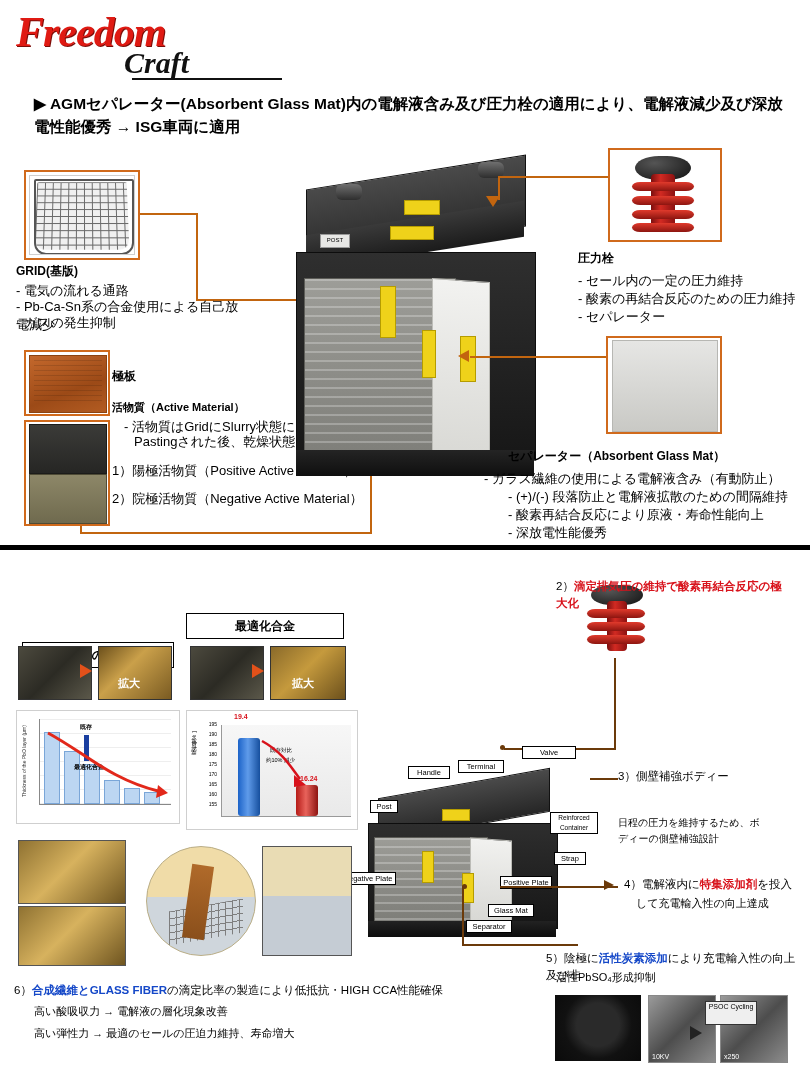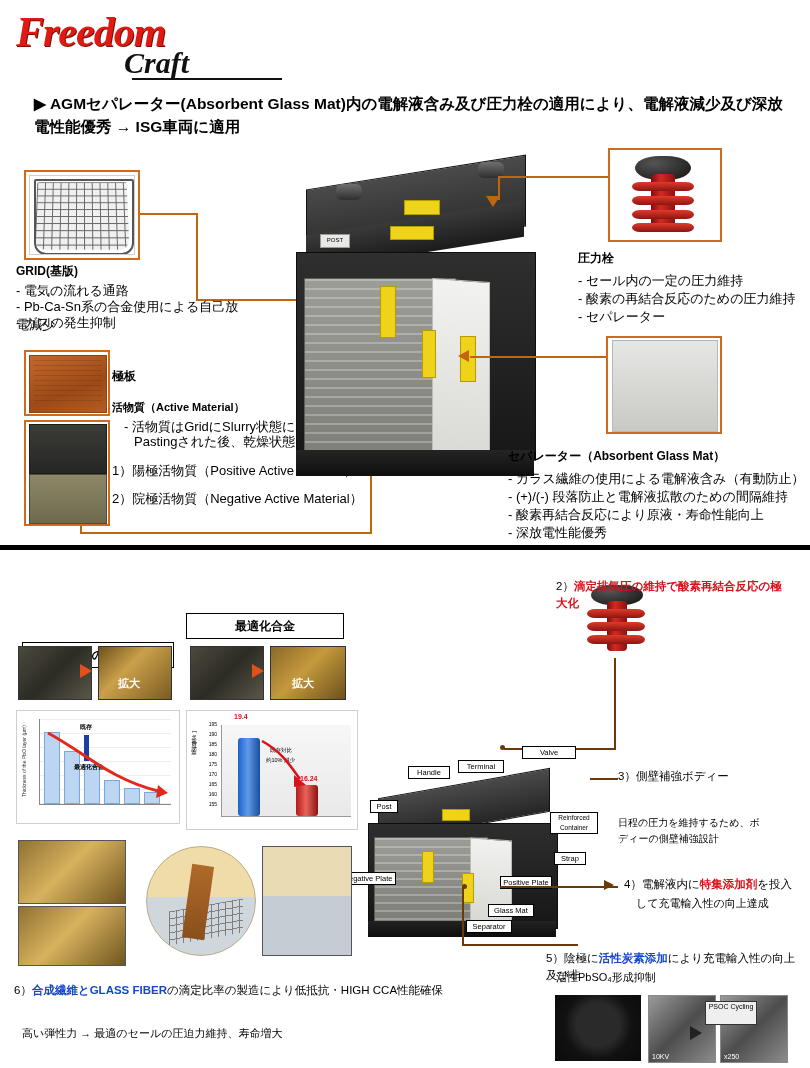--- a/index.html
+++ b/index.html
@@ -293,21 +293,21 @@
   <div class="txt" style="left:578px;top:290px;">- 酸素の再結合反応のための圧力維持</div>
   <div class="txt" style="left:578px;top:308px;">- セパレーター</div>
 
   <div class="obox" style="left:606px;top:336px;width:116px;height:98px;"></div>
   <div class="sep-img"></div>
 
   <div class="line" style="left:470px;top:356px;width:136px;height:2px;"></div>
   <div style="position:absolute;left:458px;top:350px;width:0;height:0;border-right:11px solid #c2650f;border-top:6px solid transparent;border-bottom:6px solid transparent;"></div>
 
   <div class="txt bold t12" style="left:508px;top:448px;">セパレーター（Absorbent Glass Mat）</div>
-  <div class="txt" style="left:508px;top:470px;">- ガラス繊維の使用による電解液含み（有動防止）</div>
+  <div class="txt" style="left:484px;top:470px;">- ガラス繊維の使用による電解液含み（有動防止）</div>
   <div class="txt" style="left:508px;top:488px;">- (+)/(-) 段落防止と電解液拡散のための間隔維持</div>
   <div class="txt" style="left:508px;top:506px;">- 酸素再結合反応により原液・寿命性能向上</div>
   <div class="txt" style="left:508px;top:524px;">- 深放電性能優秀</div>
 
   <div class="hr-thick"></div>
 
 
   <div class="capbox" style="left:22px;top:613px;width:152px;height:26px;margin-top:29px;">従来の合金</div>
   <div class="capbox" style="left:186px;top:613px;width:158px;height:26px;">最適化合金</div>
 
@@ -440,15 +440,16 @@
   <div class="bl-img bl-gold" style="left:18px;top:906px;width:106px;height:58px;"></div>
   <div class="circleimg">
     <div class="circ-mesh"></div>
     <div class="circ-brown"></div>
   </div>
   <div class="bl-img" style="left:262px;top:846px;width:88px;height:108px;background:linear-gradient(180deg,#e9dcb4 0 45%,#c5ccd4 45% 100%);"></div>
 
   <div class="pt-title" style="left:14px;top:982px;width:520px;">
     <span>6）</span><span class="hl-blue">合成繊維とGLASS FIBER</span><span>の滴定比率の製造により低抵抗・HIGH CCA性能確保</span>
   </div>
-  <div class="txt t11" style="left:22px;top:1026px;width:500px;">高い弾性力 → 最適のセールの圧迫力維持、寿命増大</div>
+  <div class="txt t11" style="left:34px;top:1004px;width:500px;">高い酸吸収力 →  電解液の層化現象改善</div>
+  <div class="txt t11" style="left:34px;top:1026px;width:500px;">高い弾性力 → 最適のセールの圧迫力維持、寿命増大</div>
 
 </div>
 
 </body></html>

